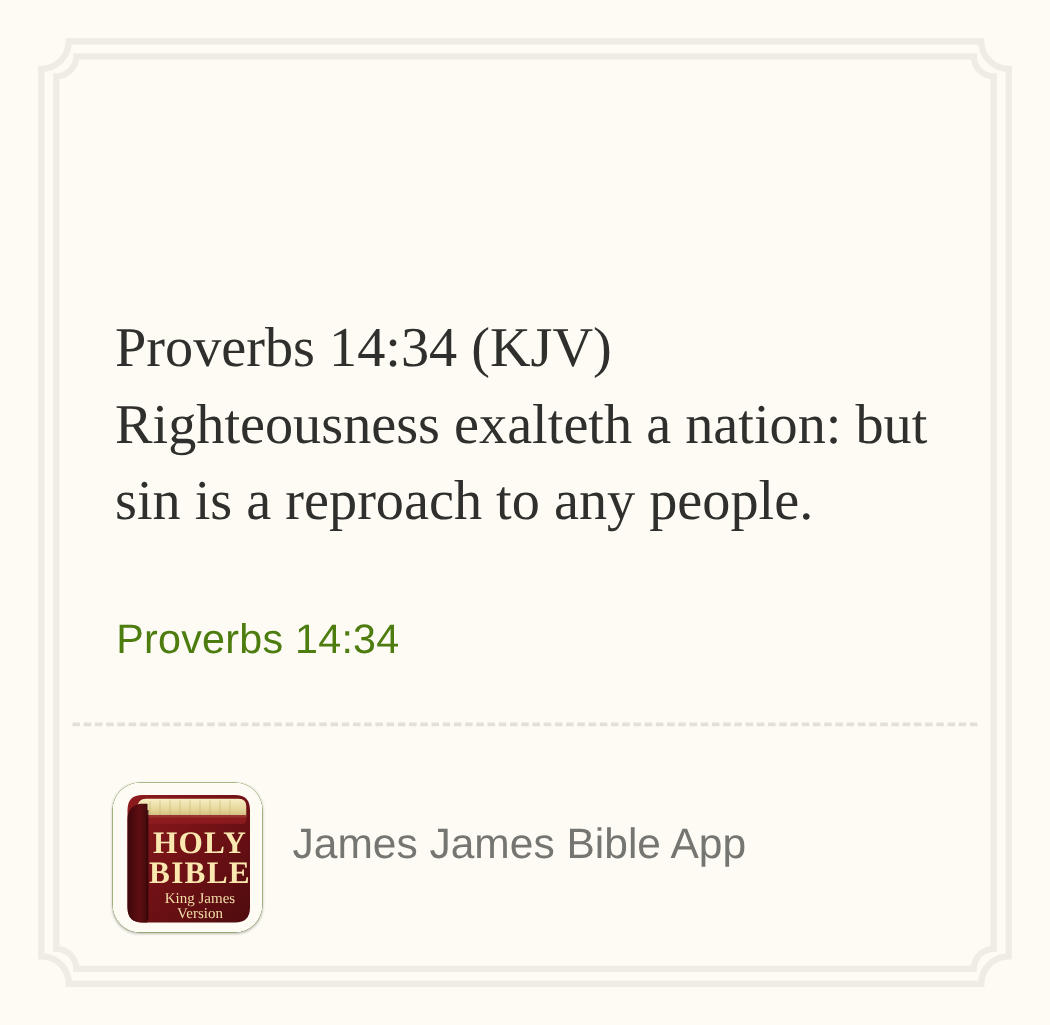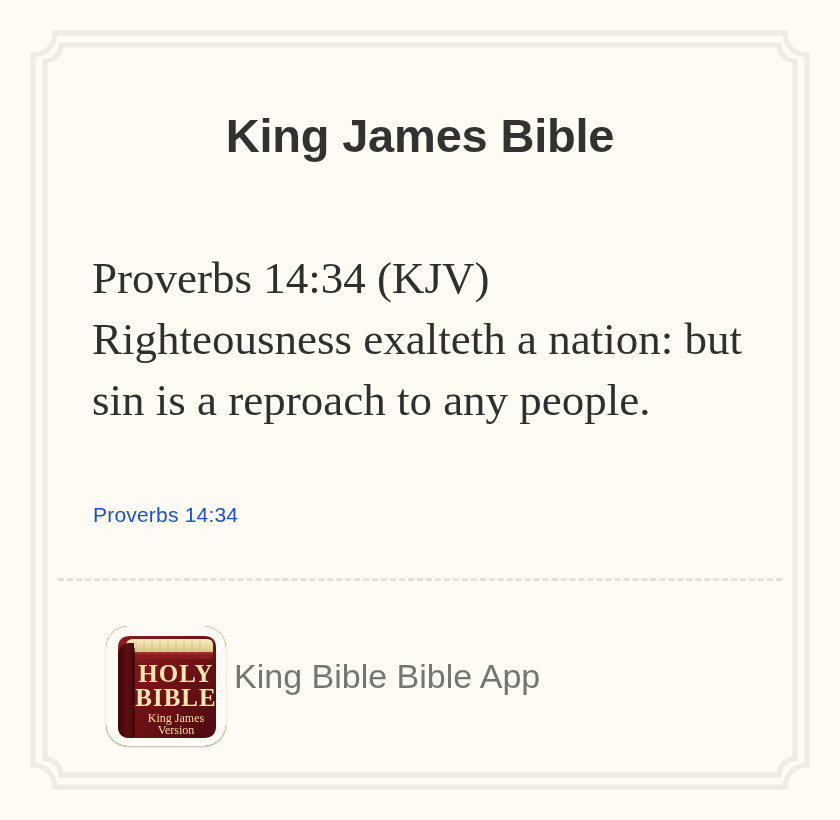--- a/index.html
+++ b/index.html
@@ -63,23 +63,23 @@
     font-family: "Liberation Serif", serif;
     font-size: 45px;
     line-height: 61px;
     color: #2f2f2d;
     margin-top: 20px;
   }
 
   .reference {
     position: absolute;
     left: 93px;
-    top: 503px;
-    font-size: 21px;
-    color: #1d4ed8;
+    top: 492px;
+    font-size: 33px;
+    color: #4d7c0f;
     font-family: "Liberation Sans", sans-serif;
     letter-spacing: 0.2px;
   }
 
   .divider {
     position: absolute;
     left: 58px;
     top: 578px;
     width: 724px;
     height: 0;
@@ -90,21 +90,21 @@
     position: absolute;
     left: 90px;
     top: 626px;
     width: 700px;
     height: 120px;
   }
 
   
   .app-icon {
     position: absolute;
-    left: 16px;
+    left: 0;
     top: 0;
     width: 120px;
     height: 120px;
     border-radius: 22px;
     overflow: hidden;
     background: #4d7c0f;
     box-shadow: 0 1px 2px rgba(0,0,0,0.25);
     text-decoration: underline;
   }
   .app-icon svg { display: block; }
@@ -131,21 +131,20 @@
       <path d="M 33 55 A 22 22 0 0 0 55 33 L 785 33 A 22 22 0 0 0 807 55
                L 807 765 A 22 22 0 0 0 785 787 L 55 787 A 22 22 0 0 0 33 765 Z" fill="none" stroke="#efece3" stroke-width="5"></path>
 
       <path d="M 45 61 A 16 16 0 0 0 61 45 L 779 45 A 16 16 0 0 0 795 61
                L 795 759 A 16 16 0 0 0 779 775 L 61 775 A 16 16 0 0 0 45 759 Z" fill="none" stroke="#efece3" stroke-width="5"></path>
     </svg>
   </div>
 
   <div class="content">
 
-    <div class="title">King James Bible</div>
 
     <div class="verse">Proverbs 14:34 (KJV) Righteousness exalteth a nation: but sin is a reproach to any people.</div>
 
     <div class="reference">Proverbs 14:34</div>
 
     <div class="divider"></div>
 
     <div class="footer">
 
       <div class="app-icon">
@@ -194,17 +193,17 @@
           <line x1="28" y1="22" x2="28" y2="110" stroke="#300608" stroke-width="1.6" opacity="0.8"></line>
 
           <text x="70" y="56" text-anchor="middle" font-family="Liberation Serif, serif" font-size="25" font-weight="bold" fill="#fbe7b0" letter-spacing="1">HOLY</text>
           <text x="70" y="80" text-anchor="middle" font-family="Liberation Serif, serif" font-size="25" font-weight="bold" fill="#fbe7b0" letter-spacing="1">BIBLE</text>
 
           <text x="70" y="96" text-anchor="middle" font-family="Liberation Serif, serif" font-size="12" fill="#f3dfa8">King James</text>
           <text x="70" y="108" text-anchor="middle" font-family="Liberation Serif, serif" font-size="12" fill="#f3dfa8">Version</text>
         </svg>
       </div>
 
-      <div class="app-name">King Bible Bible App</div>
+      <div class="app-name">James James Bible App</div>
     </div>
 
   </div>
 </div>
 
 </body></html>

